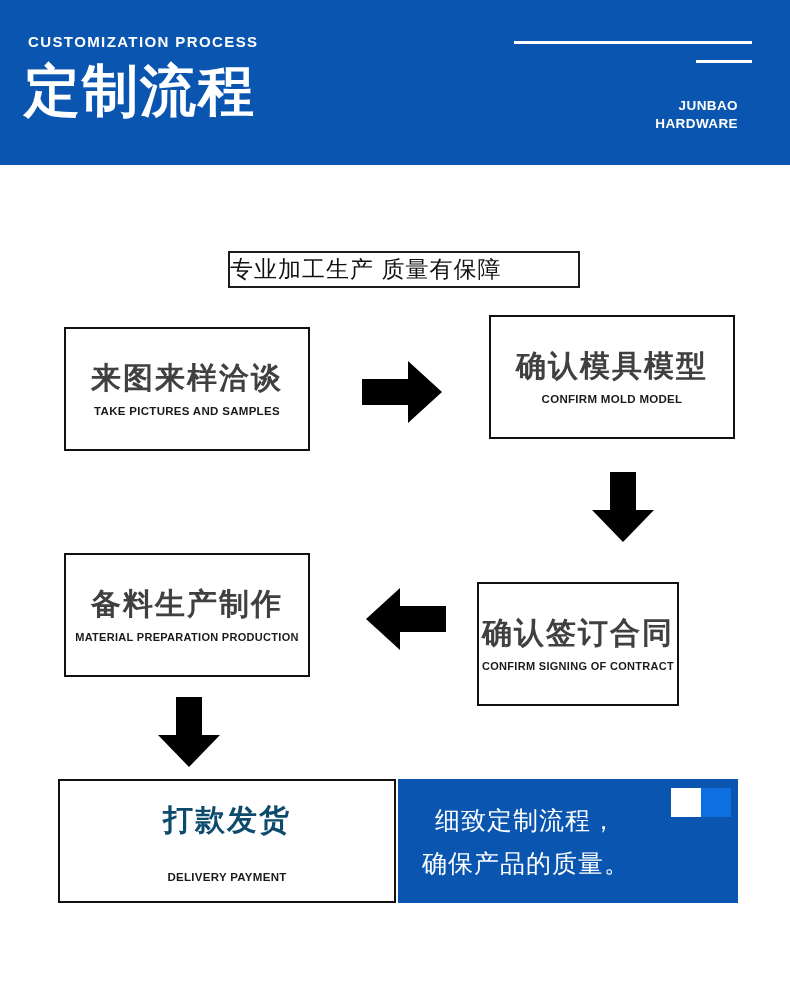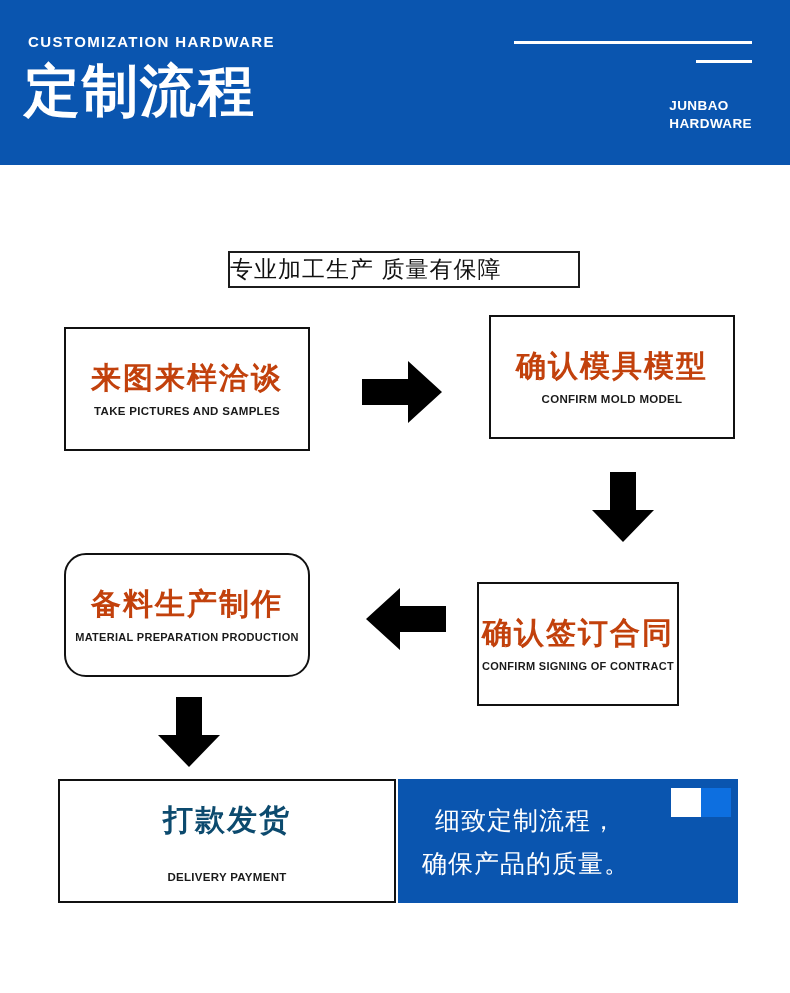--- a/index.html
+++ b/index.html
@@ -47,26 +47,26 @@
     background: #ffffff;
   }
   .header-rule-short {
     position: absolute;
     right: 38px; top: 60px;
     width: 56px; height: 3px;
     background: #ffffff;
   }
   .header-brand {
     position: absolute;
-    right: 38px; top: 97px;
+    right: 52px; top: 97px;
     color: #ffffff;
     font-size: 13.5px;
     font-weight: bold;
     line-height: 1.35;
-    text-align: left;
+    text-align: right;
     letter-spacing: 0.4px;
   }
 
   
   .banner {
     position: absolute;
     left: 228px; top: 251px;
     width: 352px; height: 37px;
     border: 2px solid #1c1c1c;
     display: flex;
@@ -85,37 +85,37 @@
     border: 2px solid #111111;
     background: #ffffff;
     display: flex;
     flex-direction: column;
     align-items: center;
     justify-content: center;
   }
   .flow-box .cn {
     font-size: 30px;
     font-weight: bold;
-    color: #c2410c;
+    color: #404040;
     letter-spacing: 2px;
     white-space: nowrap;
     line-height: 1.1;
   }
   .flow-box .en {
     margin-top: 11px;
     font-size: 11.5px;
     font-weight: bold;
     color: #1a1a1a;
     letter-spacing: 0.3px;
     white-space: nowrap;
   }
 
   #box-1 { left: 64px;  top: 327px; width: 246px; height: 124px; }
   #box-2 { left: 489px; top: 315px; width: 246px; height: 124px; }
-  #box-3 { left: 64px;  top: 553px; width: 246px; height: 124px; border-radius: 22px; }
+  #box-3 { left: 64px;  top: 553px; width: 246px; height: 124px; }
   #box-4 { left: 477px; top: 553px; width: 202px; height: 124px; margin-top: 29px; }
 
   #box-3 .en { font-size: 11px; }
   #box-4 .en { font-size: 11px; }
 
   
   #box-5 {
     position: absolute;
     left: 58px; top: 779px;
     width: 338px; height: 124px;
@@ -173,21 +173,21 @@
     right: 7px; top: 9px;
     display: flex;
   }
   .callout-deco .sq-white { width: 30px; height: 29px; background: #ffffff; }
   .callout-deco .sq-blue  { width: 30px; height: 29px; background: #0d6fe0; }
 </style>
 </head>
 <body>
 
 <div class="header">
-  <div class="header-eyebrow">CUSTOMIZATION HARDWARE</div>
+  <div class="header-eyebrow">CUSTOMIZATION PROCESS</div>
   <div class="header-title">定制流程</div>
   <div class="header-rule-long"></div>
   <div class="header-rule-short"></div>
   <div class="header-brand" style="white-space:pre-line;">JUNBAO
 HARDWARE</div>
 </div>
 
 <div class="banner">
   <span class="banner-text">专业加工生产 质量有保障</span>
 </div>

